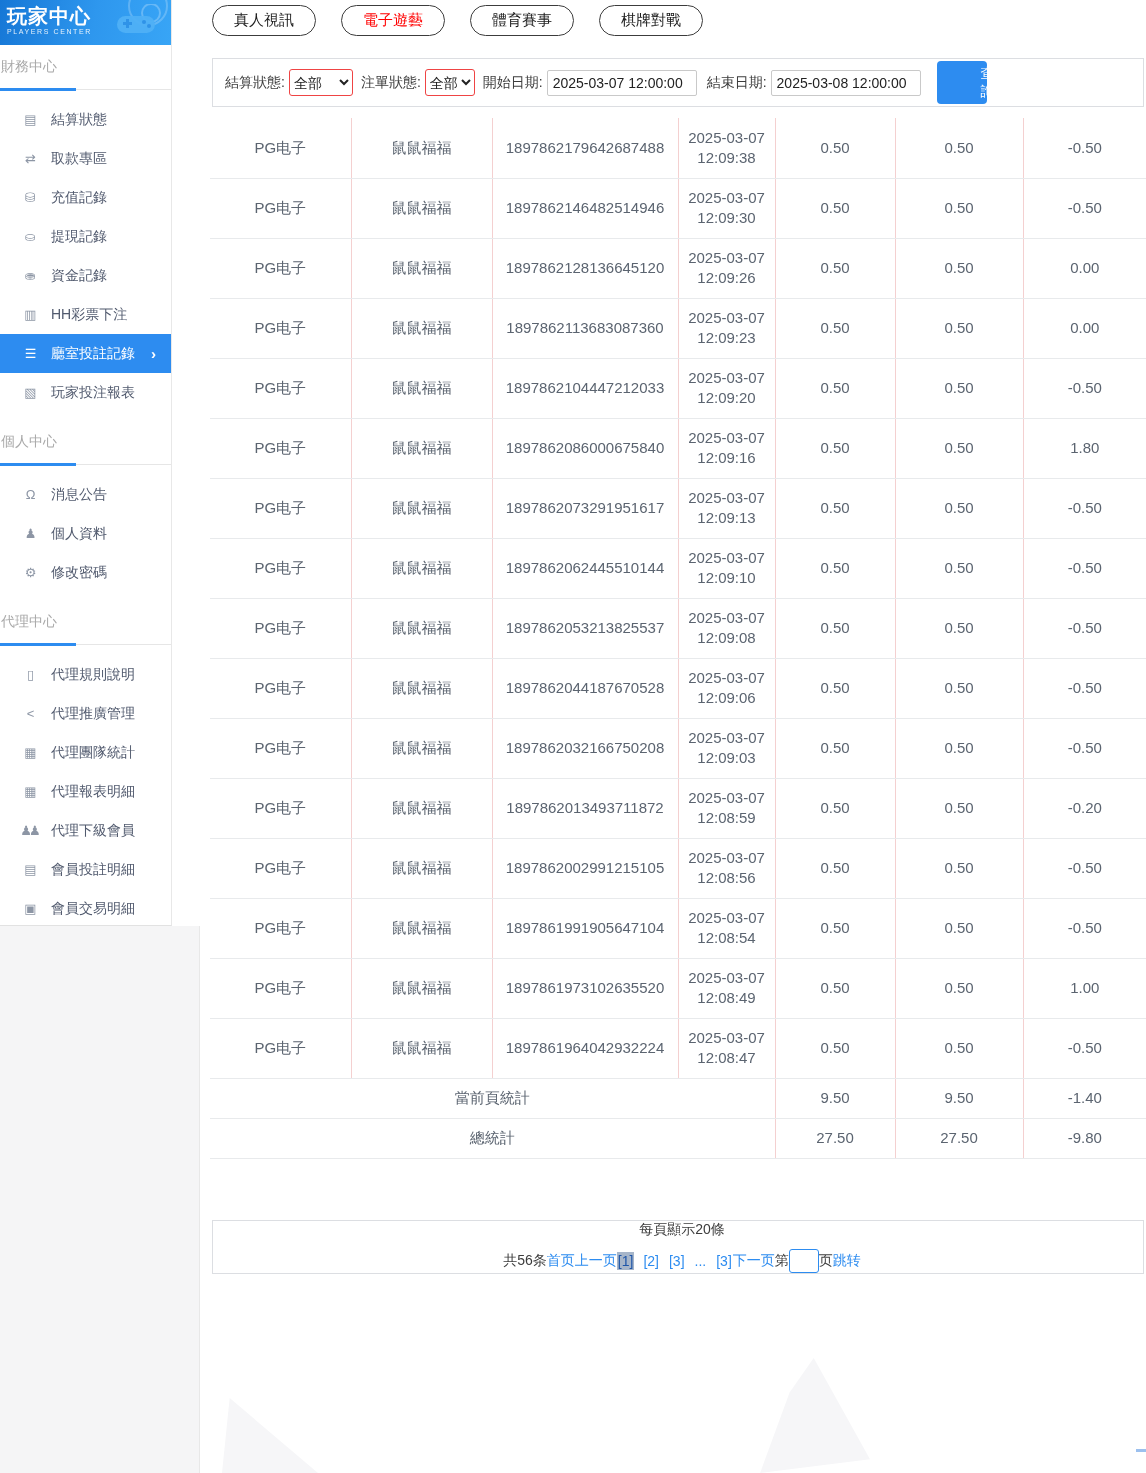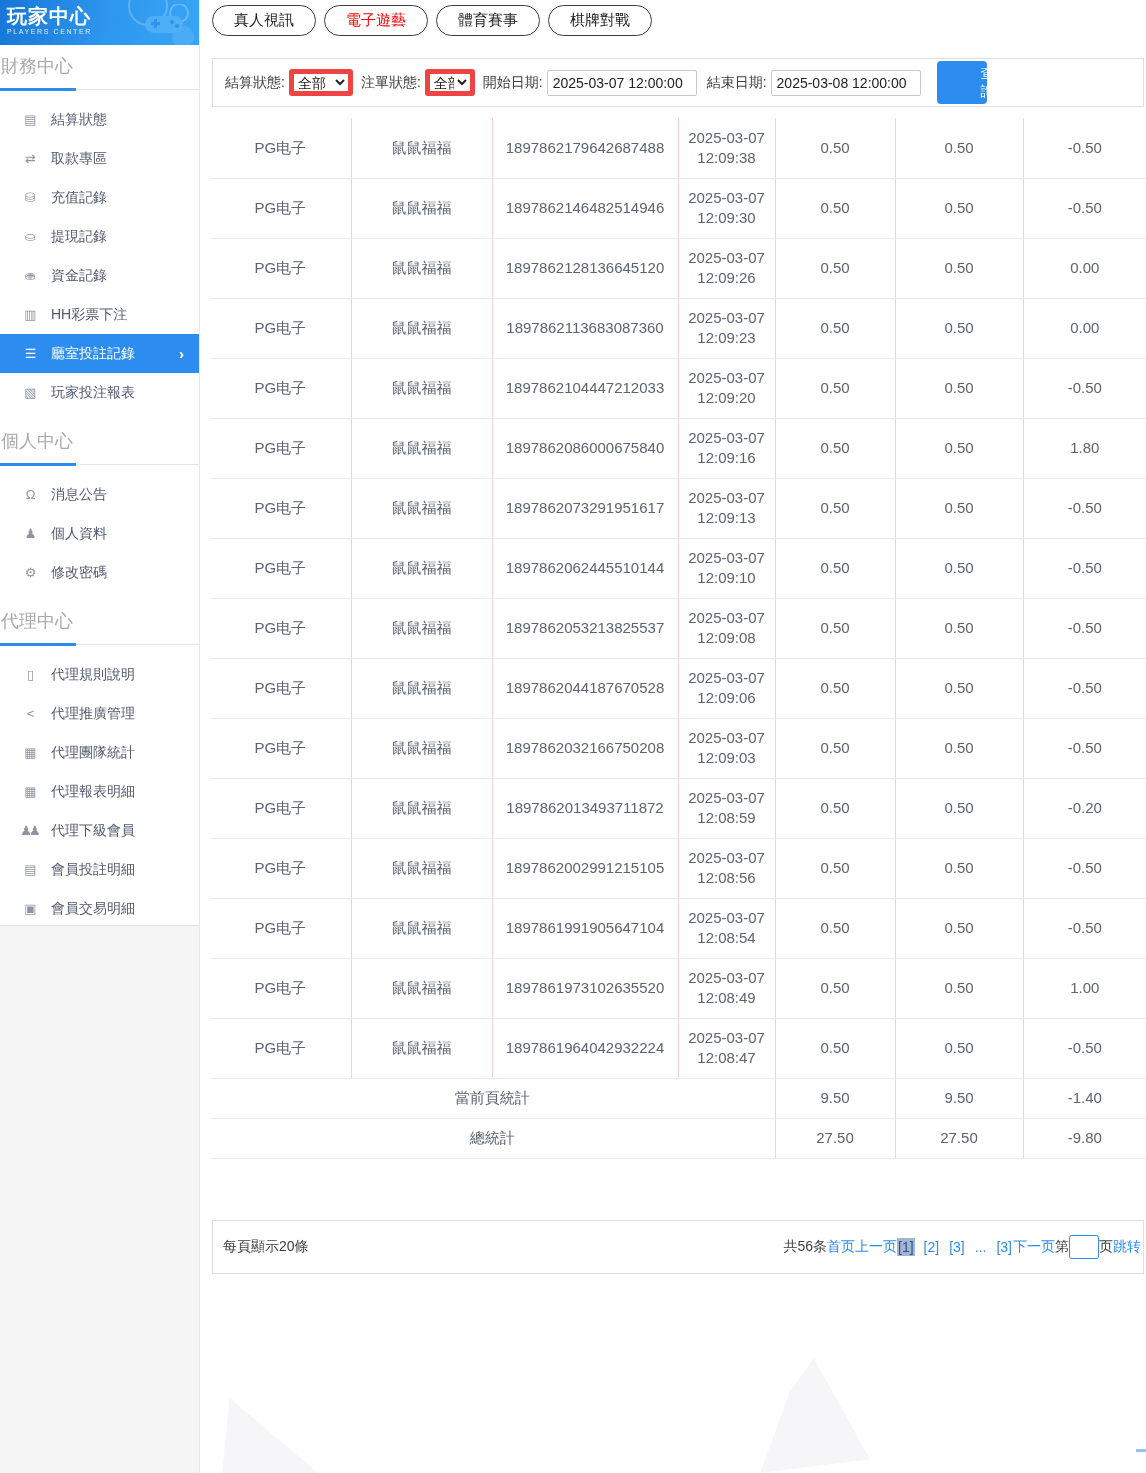--- a/index.html
+++ b/index.html
@@ -5,21 +5,21 @@
   * { box-sizing: border-box; }
   html,body { margin:0; padding:0; }
   body {
     width:1146px; height:1473px; position:relative; overflow:hidden;
     background:#ffffff;
     font-family:"Liberation Sans","DejaVu Sans",sans-serif;
   }
 
   
   .sidebar {
-    position:absolute; left:0; top:0; width:200px; height:926px;
+    position:absolute; left:0; top:0; width:172px; height:926px;
     background:#fff; border-right:1px solid #e8e8e8; border-bottom:1px solid #e2e2e2;
     overflow:hidden;
   }
   .sidebar-rest {
     position:absolute; left:0; top:926px; width:200px; height:547px;
     background:#f5f5f6; border-right:1px solid #e8e8e8;
   }
   .side-header {
     height:45px; position:relative; color:#fff; padding:5px 0 0 7px;
     background:linear-gradient(100deg,#1677d6 0%,#2e97ee 55%,#38a5f6 100%);
@@ -27,21 +27,21 @@
   }
   .logo-title { font-size:20px; font-weight:bold; letter-spacing:1px; line-height:22px; }
   .logo-sub { font-size:7px; letter-spacing:1.6px; color:rgba(255,255,255,.88); margin-top:1px; }
   .bubble1 { position:absolute; left:128px; top:-14px; width:40px; height:40px;
     border-radius:50%; border:2px solid rgba(255,255,255,.22); }
   .bubble2 { position:absolute; left:172px; top:26px; width:22px; height:22px;
     border-radius:50%; background:rgba(255,255,255,.10); }
   .gamepad { position:absolute; right:8px; top:4px; }
 
   .group-title {
-    margin:0; padding:10px 0 12px 1px; font-size:18px; color:#a9a9a9;
+    margin:0; padding:10px 0 12px 1px; font-size:14px; color:#a9a9a9;
     position:relative; border-bottom:1px solid #e6e6e6; line-height:22px;
   }
   .group + .group { margin-top:8px; }
   .group-title::after {
     content:""; position:absolute; left:0; bottom:-2px; width:76px; height:3px; background:#2d8cf0;
   }
   .group-items { margin-top:10px; }
   .menu-item {
     height:39px; display:flex; align-items:center; padding-left:20px;
     font-size:14px; color:#515a6e; cursor:pointer; position:relative;
@@ -51,36 +51,36 @@
     letter-spacing:-3px;
   }
   .menu-item.active { background:#2d8cf0; color:#fff; }
   .menu-item.active .mi { color:#fff; }
   .menu-arrow { position:absolute; right:15px; font-size:15px; font-weight:bold; color:#fff; display:none; }
   .menu-item.active .menu-arrow { display:block; }
 
   
   .content { position:absolute; left:210px; top:0; width:936px; height:1473px; }
 
-  .tabs { position:absolute; left:2px; top:5px; display:flex; gap:8px; }
+  .tabs { position:absolute; left:2px; top:5px; display:flex; gap:25px; }
   .tab {
     height:31px; line-height:28px; padding:0 21px; border:1.5px solid #3c3c3c;
     border-radius:16px; font-size:15px; color:#1c1c1c; background:#fff; cursor:pointer;
     white-space:nowrap;
   }
   .tab.active { color:#ff0000; }
 
   .filterbar {
     position:absolute; left:2px; top:58px; width:932px; height:49px;
     border:1px solid #dcdee2; background:#fff;
     display:flex; align-items:center; padding-left:12px; font-size:14px; color:#3c3c3c;
   }
   .filterbar label { margin-right:4px; white-space:nowrap; }
   .filterbar select {
-    height:27px; border:5px solid #ef4444; border-radius:3px; background:#fff;
+    height:27px; border:1px solid #ef4444; border-radius:3px; background:#fff;
     font-size:14px; color:#222; margin-right:8px;
     font-family:"Liberation Sans","DejaVu Sans",sans-serif;
   }
   .sel-settle { width:64px; }
   .sel-order  { width:50px; }
   .filterbar input[type=text] {
     width:150px; height:26px; border:1px solid #c9c9c9; border-radius:2px;
     font-size:14px; color:#222; padding:0 5px; margin-right:10px;
     font-family:"Liberation Sans","DejaVu Sans",sans-serif;
   }
@@ -103,21 +103,21 @@
   }
   table.records td:last-child { border-right:none; }
   tr.partial td { height:31px; }
   tr.summary td { height:40px; }
   .time-cell div { line-height:20px; }
 
   
   .pager {
     position:absolute; left:2px; top:1220px; width:932px; height:54px;
     border:1px solid #dcdee2; background:#fff;
-    display:flex; align-items:center; padding:0 2px 0 10px; font-size:14px; color:#555;
+    display:flex; align-items:center; padding:0 2px 0 10px; font-size:14px; color:#555;flex-direction:column;
   }
   .pager .spacer { flex:1; }
   .pager .pright { display:flex; align-items:center; gap:0; white-space:nowrap; }
   .plink { color:#2d8cf0; cursor:pointer; }
   .page-link { color:#2d8cf0; cursor:pointer; padding:1px 1px; }
   .page-link.current { background:#a6b5c9; color:#1e55a8; }
   .jump-input { width:30px; height:24px; border:1px solid #2d8cf0; border-radius:3px; }
   .ptext { color:#3c3c3c; }
 
   

